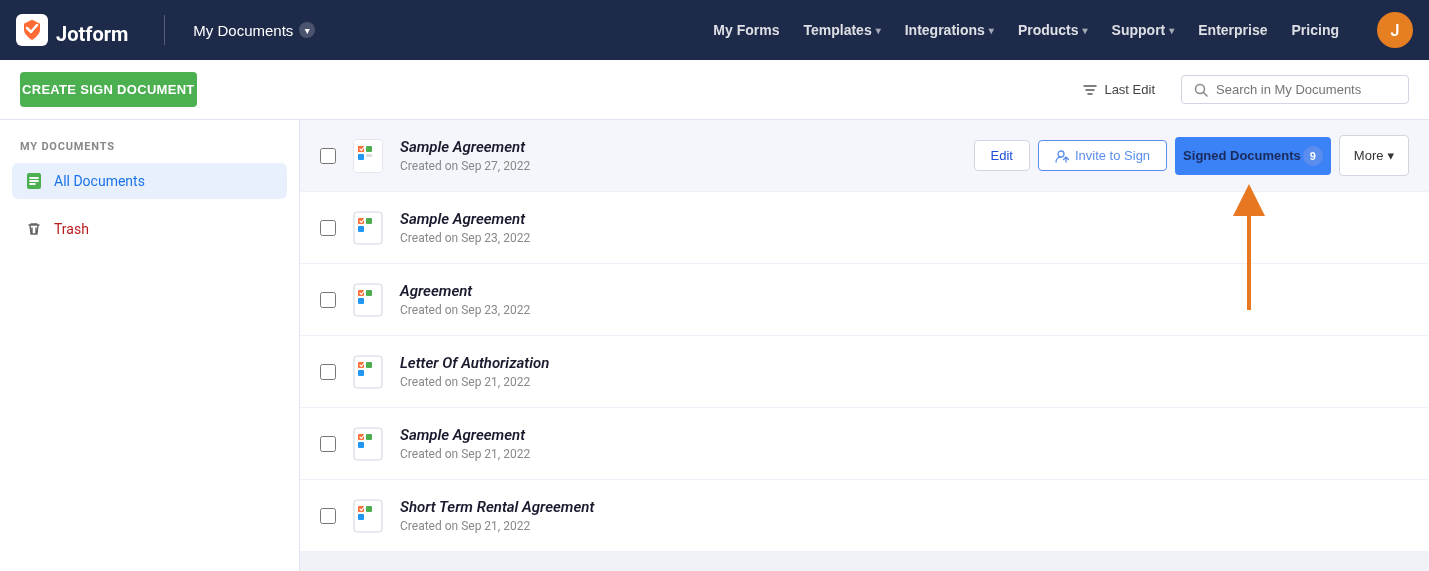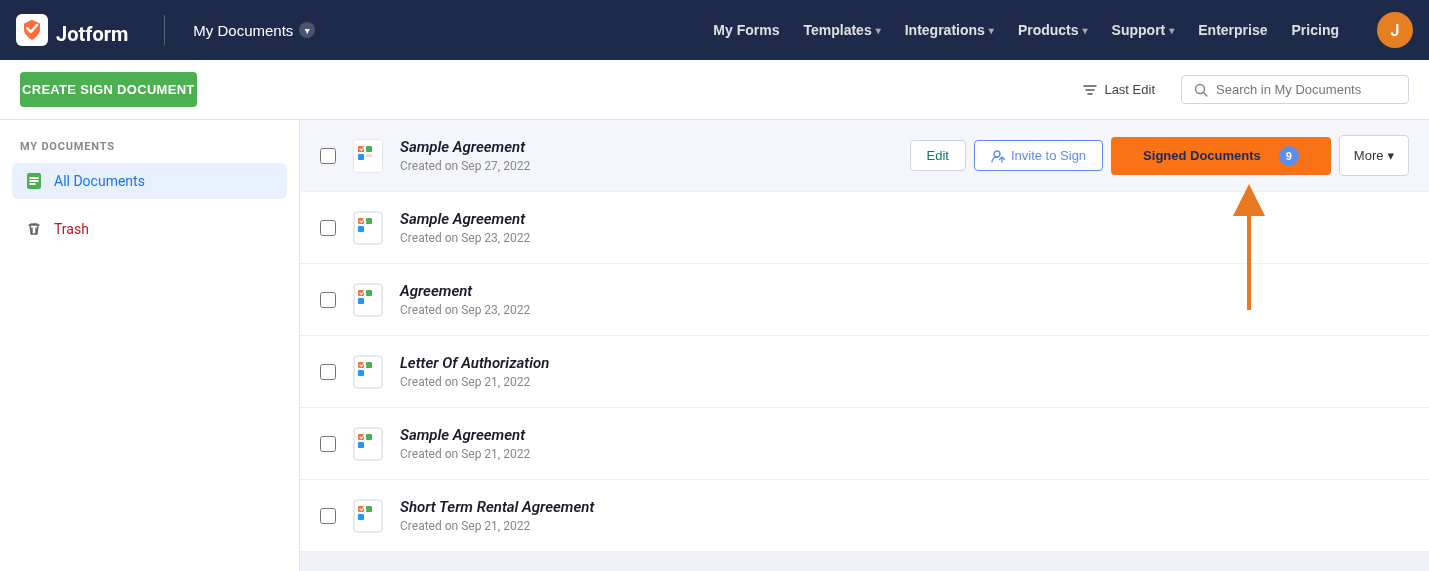--- a/index.html
+++ b/index.html
@@ -246,42 +246,42 @@
       margin-left: auto;
     }
     .action-btn {
       padding: 7px 16px;
       border-radius: 4px;
       font-size: 13px;
       font-weight: 500;
       cursor: pointer;
       border: 1px solid #d0d5e0;
       background: white;
-      color: #0f766e;
+      color: #1d4ed8;
       white-space: nowrap;
       display: flex;
       align-items: center;
       gap: 6px;
     }
     .action-btn.invite {
       border-color: #5b8dee;
       color: #5b8dee;
     }
     .signed-docs-btn {
-      background: #f97316;
+      background: #3b82f6;
       border: none;
-      padding: 9px 32px;
+      padding: 9px 8px;
       border-radius: 4px;
       font-size: 13px;
       font-weight: 600;
       cursor: pointer;
       color: #1a2a5e;
       display: flex;
       align-items: center;
-      gap: 18px;
+      gap: 2px;
       white-space: nowrap;
     }
     .signed-badge {
       background: #5b8dee;
       color: white;
       border-radius: 50%;
       width: 20px;
       height: 20px;
       font-size: 11px;
       font-weight: 700;

